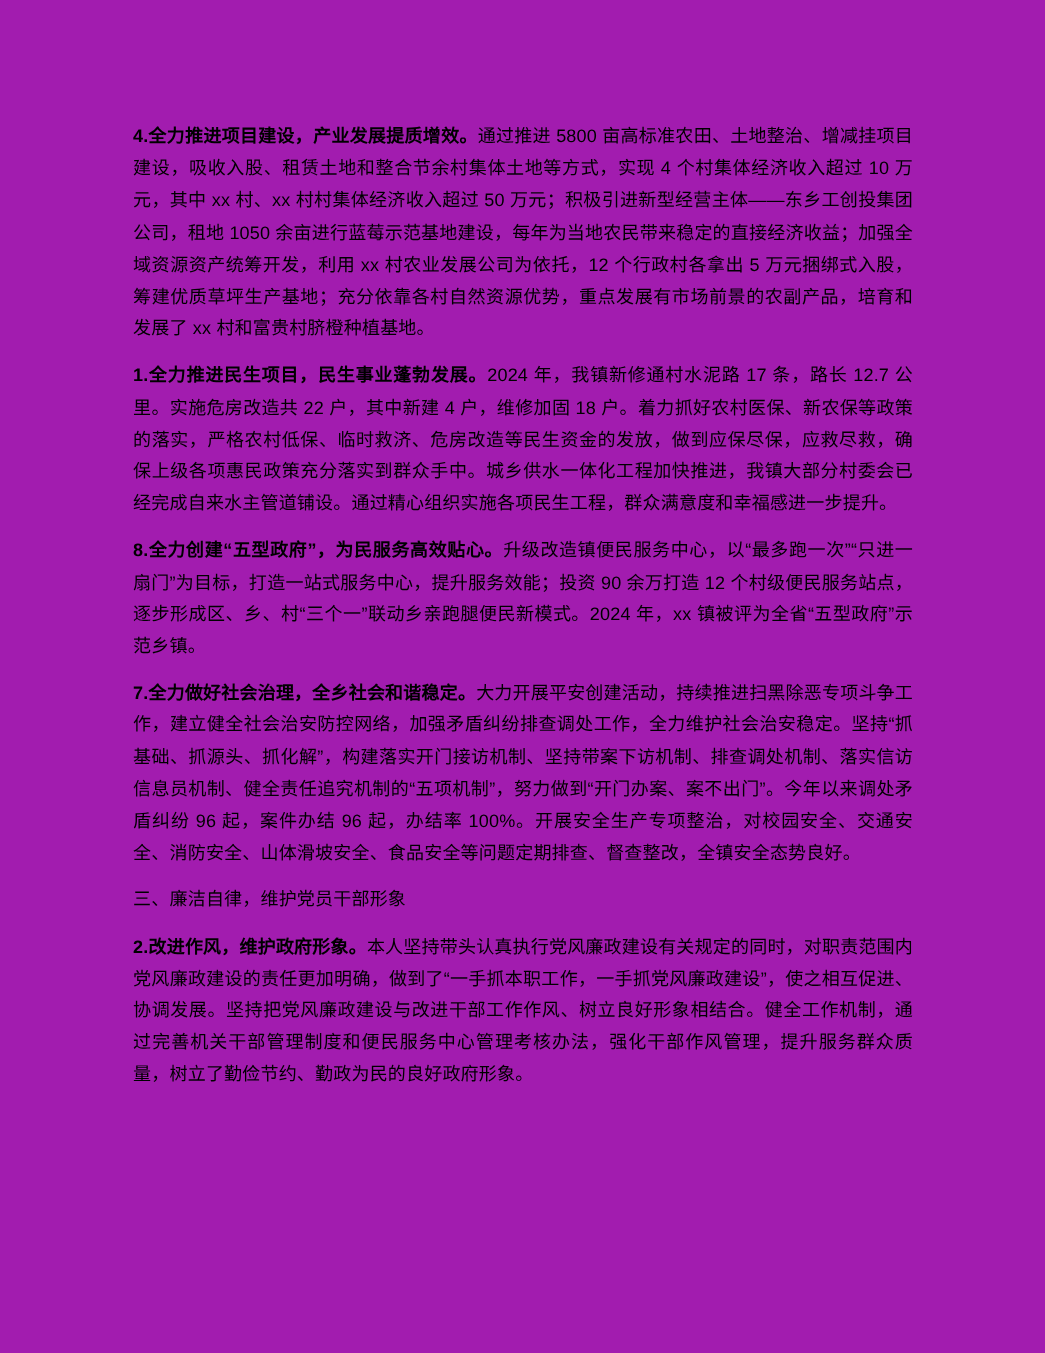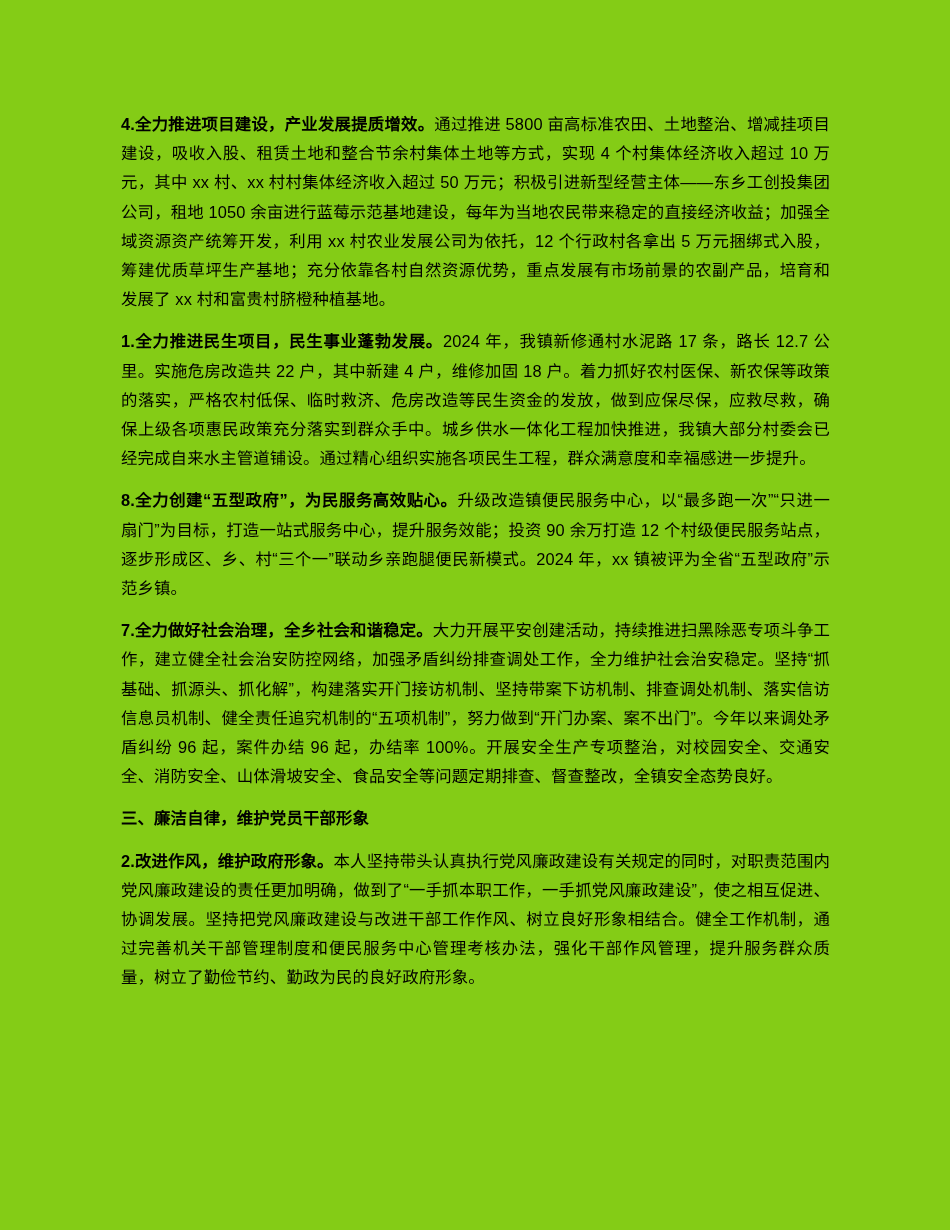--- a/index.html
+++ b/index.html
@@ -14,40 +14,40 @@
     overflow: hidden;
     font-family: "Liberation Sans", "DejaVu Sans", sans-serif;
     color: #000000;
     -webkit-font-smoothing: antialiased;
   }
   .page {
     box-sizing: border-box;
     width: 950px;
     height: 1230px;
     padding: 110px 120px 0 121px;
-    background: #84cc16;
+    background: #a21caf;
   }
   .doc-body {
     width: 709px;
   }
   p.para {
     margin: 0 0 13px 0;
     font-size: 16.4px;
     line-height: 29.2px;
     text-align: justify;
     text-justify: inter-ideograph;
     letter-spacing: 0.15px;
     word-break: break-all;
   }
   p.section-heading {
     margin: 0 0 13px 0;
     font-size: 16.4px;
     line-height: 29.2px;
     letter-spacing: 0.15px;
-    font-weight: bold;
+    font-weight: normal;
   }
   .lead {
     font-weight: bold;
   }
   .para:last-child {
     margin-bottom: 0;
   }
 </style>
 </head>
 <body>

